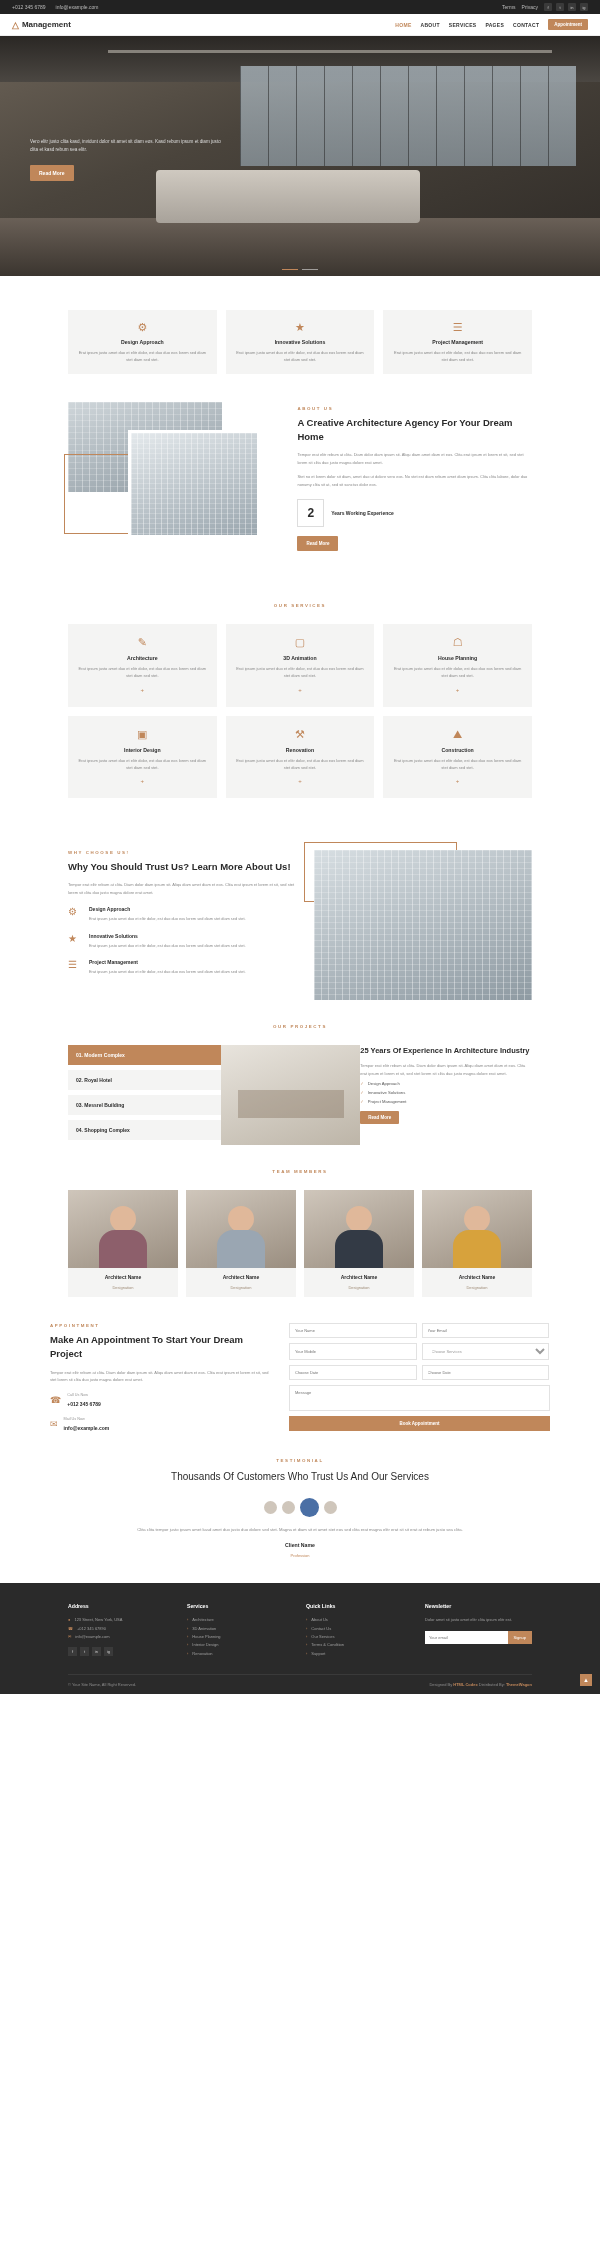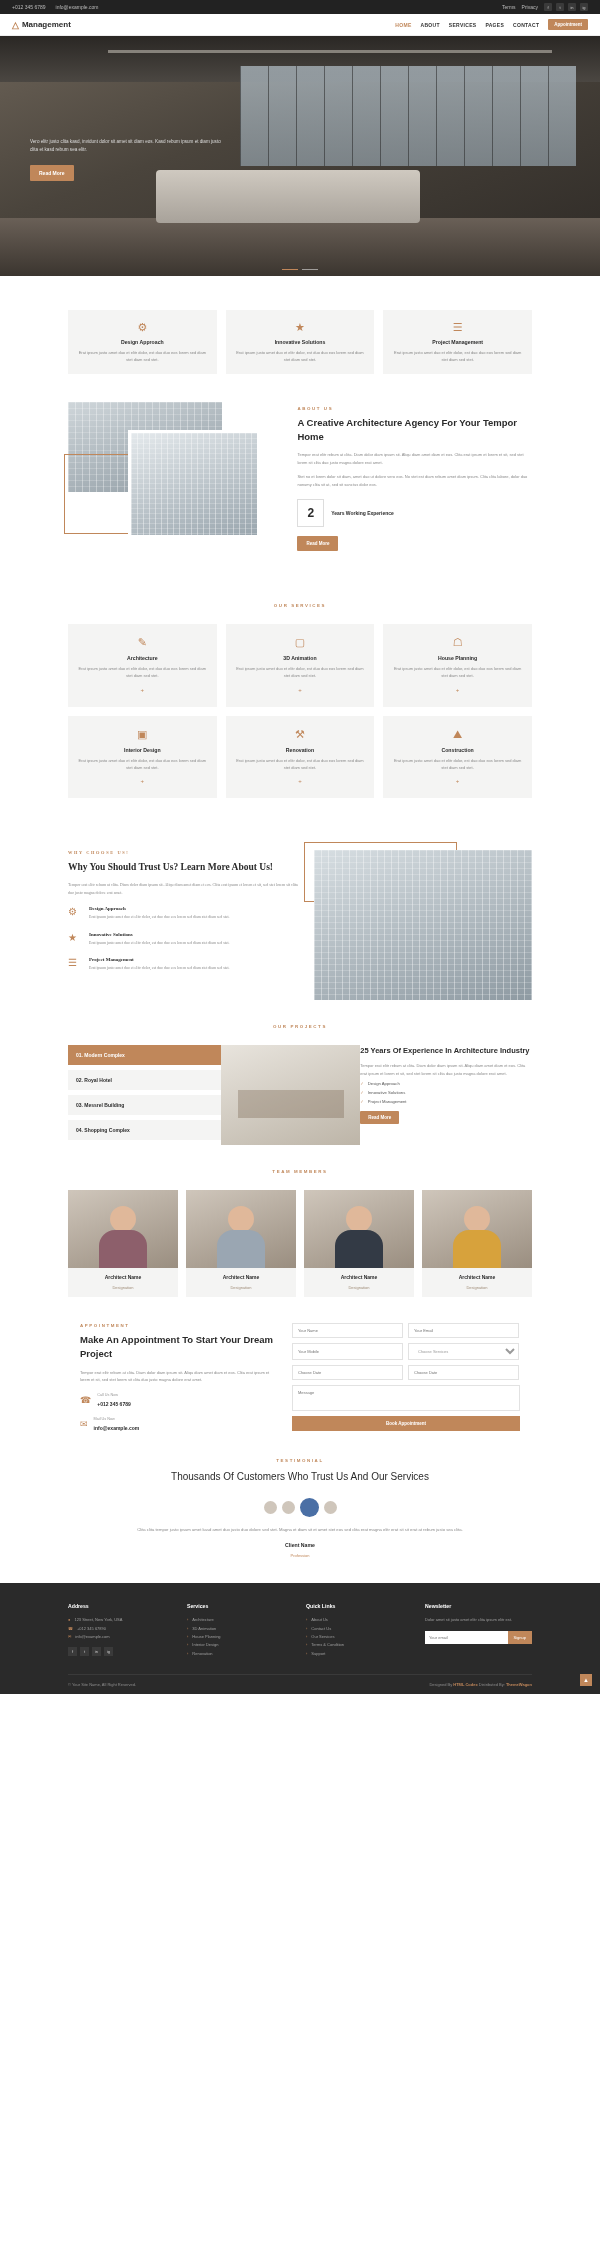--- a/index.html
+++ b/index.html
@@ -96,21 +96,21 @@
   .sec-grey { background:#fff; margin-top:30px; padding:22px 68px 26px; text-align:center;}
   .sec-title { font-size:10px; line-height:1.5; color:#2b2b2b; margin-top:6px;}
   .grid6 { display:flex; flex-wrap:wrap; gap:9px; margin-top:16px;}
   .s6 { width:calc(33.33% - 6px); background:#f4f4f3; padding:12px 9px 14px; text-align:center; position:relative;}
   .s6 .ic { font-size:11px; color:#c0875a;}
   .s6 h4 { font-size:5.2px; margin-top:6px; color:#2b2b2b;}
   .s6 p { font-size:4px; color:#8a8a8a; line-height:1.8; margin-top:4px;}
   .s6 .plus { margin-top:7px; font-size:6px; color:#c0875a;}
   
   .why { display:flex; gap:14px; padding:26px 68px 0;}
-  .why .l { width:50%;font-family:Liberation Serif, serif;}
+  .why .l { width:50%;}
   .why h2 { font-size:9.5px; line-height:1.5; margin-top:5px; color:#2b2b2b;}
   .why .intro { font-size:4px; color:#8a8a8a; line-height:1.9; margin-top:7px;}
   .feat { display:flex; gap:7px; margin-top:10px;}
   .feat .ic { font-size:10px; color:#c0875a; width:14px;}
   .feat h5 { font-size:5px; color:#2b2b2b;}
   .feat p { font-size:3.9px; color:#8a8a8a; line-height:1.8; margin-top:3px;}
   .why .r { flex:1; position:relative; height:150px;}
   .why .r .bld{position:absolute;inset:0;background:linear-gradient(160deg,#d7dee2,#8e9aa2);}
   .why .r .bld:after{content:"";position:absolute;inset:0;
     background-image:linear-gradient(90deg,rgba(255,255,255,.38) 1px,transparent 1px),
@@ -133,21 +133,21 @@
   .team { padding:24px 68px 0; text-align:center;}
   .team-grid { display:flex; gap:8px; margin-top:16px;}
   .tm { flex:1;}
   .tm .ph { height:78px; background:linear-gradient(160deg,#cfc6bb,#9a8e80); position:relative; overflow:hidden;}
   .tm .ph .head{position:absolute;left:50%;top:20%;transform:translateX(-50%);width:26px;height:26px;border-radius:50%;background:#e0b89a;}
   .tm .ph .body{position:absolute;left:50%;bottom:0;transform:translateX(-50%);width:48px;height:38px;border-radius:16px 16px 0 0;background:#8d5f6b;}
   .tm .ph.b2 .body{background:#9aa6b2;} .tm .ph.b3 .body{background:#333a45;} .tm .ph.b4 .body{background:#d7a23c;}
   .tm .nm { background:#f4f4f3; padding:6px 0; text-align:center;}
   .tm .nm h5{font-size:5px;color:#2b2b2b;} .tm .nm span{font-size:4px;color:#a08e7a;}
   
-  .appt { display:flex; gap:14px; padding:26px 80px 0;}
+  .appt { display:flex; gap:14px; padding:26px 50px 0;}
   .appt .l { width:45%;}
   .appt h2 { font-size:9.5px; line-height:1.5; margin-top:5px; color:#2b2b2b;}
   .appt p { font-size:4px; color:#8a8a8a; line-height:1.9; margin-top:7px;}
   .ci { display:flex; gap:6px; align-items:center; margin-top:9px;}
   .ci .ic { font-size:9px; color:#c0875a;}
   .ci small { font-size:3.8px; color:#999; display:block;}
   .ci b { font-size:5px; color:#2b2b2b;}
   .appt .r { flex:1;}
   .frm { display:flex; flex-wrap:wrap; gap:5px;}
   .frm input, .frm select, .frm textarea {
@@ -255,21 +255,21 @@
   </div>
 
   <div class="about">
     <div class="imgs">
       <div class="b1"></div>
       <div class="frame"></div>
       <div class="b2"></div>
     </div>
     <div class="txt">
       <div class="eyebrow">ABOUT US</div>
-      <h2>A Creative Architecture Agency For Your Tempor Home</h2>
+      <h2>A Creative Architecture Agency For Your Dream Home</h2>
       <p>Tempor erat elitr rebum at clita. Diam dolor diam ipsum sit. Aliqu diam amet diam et eos. Clita erat ipsum et lorem et sit, sed stet lorem sit clita duo justo magna dolore erat amet.</p>
       <p>Stet no et lorem dolor sit diam, amet duo ut dolore vero eos. No stet est diam rebum amet diam ipsum. Clita clita labore, dolor duo nonumy clita sit at, sed sit sanctus dolor eos.</p>
       <div class="yrs">
         <div class="num">2</div>
         <div class="lbl">Years Working Experience</div>
       </div>
       <button class="btn" style="margin-top:9px;padding:5px 9px;">Read More</button>
     </div>
   </div>
 </div>

